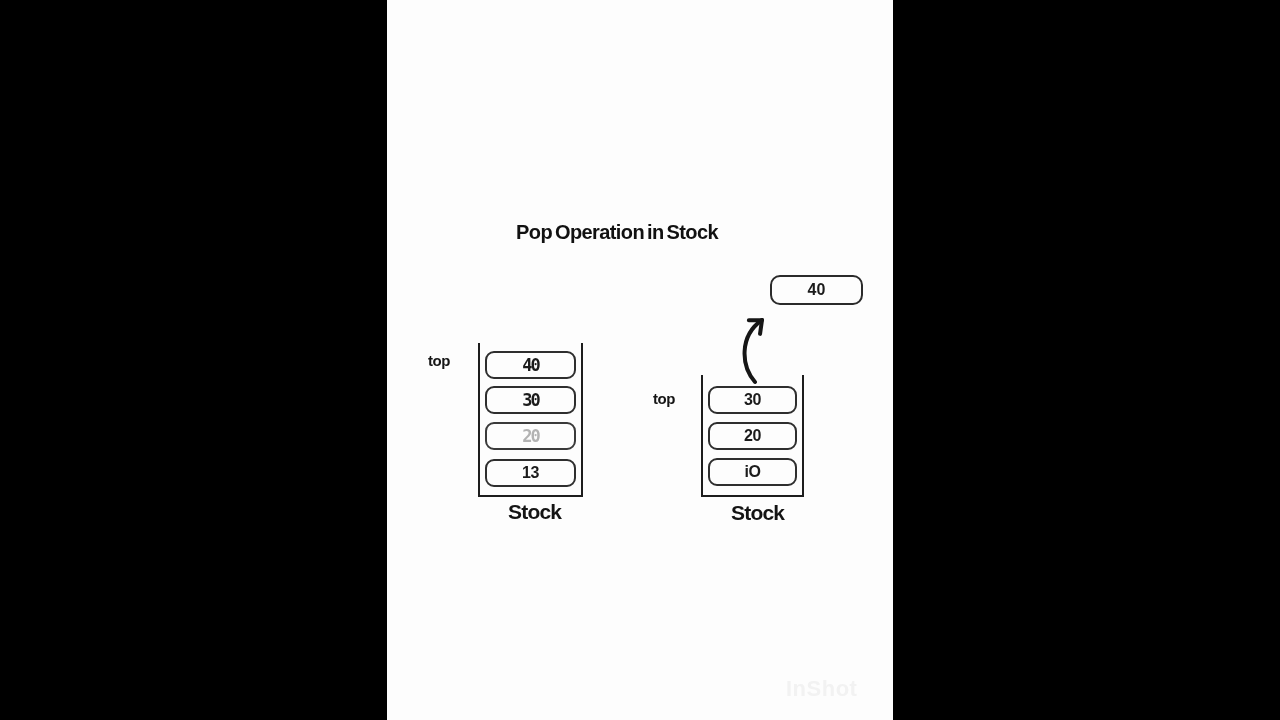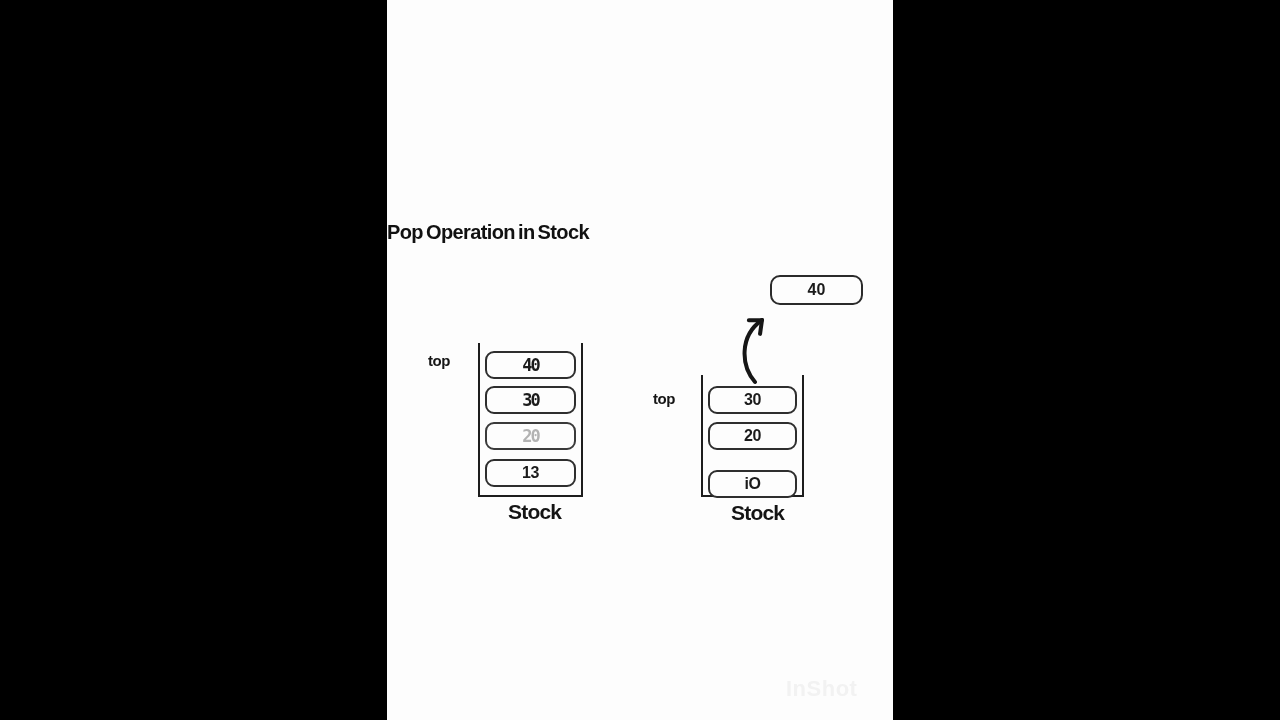--- a/index.html
+++ b/index.html
@@ -6,21 +6,21 @@
   html, body { width: 1280px; height: 720px; background: #000; overflow: hidden; }
   body { font-family: "Liberation Sans", sans-serif; position: relative; }
 
   .canvas {
     position: absolute; left: 387px; top: 0; width: 506px; height: 720px;
     background: #fdfdfd;
   }
 
   .title {
     position: absolute; left: 0; top: 221px; width: 460px;
-    text-align: left; font-size: 20px; font-weight: 800; color: #111;
+    text-align: center; font-size: 20px; font-weight: 800; color: #111;
     letter-spacing: -0.6px; word-spacing: -2px;
   }
 
   
   .stack-frame {
     position: absolute;
     border-left: 2.5px solid #1d1d1d;
     border-right: 2.5px solid #1d1d1d;
     border-bottom: 2.5px solid #1d1d1d;
     background: #fdfdfd;
@@ -93,21 +93,21 @@
   <div class="caption left-cap">Stock</div>
 
   <div class="top-pointer right-top">
     <span>top</span>
     <span class="arrow-glyph">→</span>
   </div>
 
   <div class="stack-frame right-stack">
     <div class="cell bold" style="top: 11px;">30</div>
     <div class="cell bold" style="top: 47px;">20</div>
-    <div class="cell bold" style="top: 83px; margin-top: 12px;">iO</div>
+    <div class="cell bold" style="top: 83px;">iO</div>
   </div>
 
   <div class="caption right-cap">Stock</div>
 
   <div class="popped-box">40</div>
 
   <svg class="pop-arrow-svg" width="62" height="86" viewBox="0 0 62 86">
     <path d="M 26 76 C 12 60, 10 30, 33 14" fill="none" stroke="#161616" stroke-width="4" stroke-linecap="round"></path>
     <path d="M 33 14 L 20 16 M 33 14 L 33 28" fill="none" stroke="#161616" stroke-width="4" stroke-linecap="round" transform="rotate(8 33 14)"></path>
   </svg>

